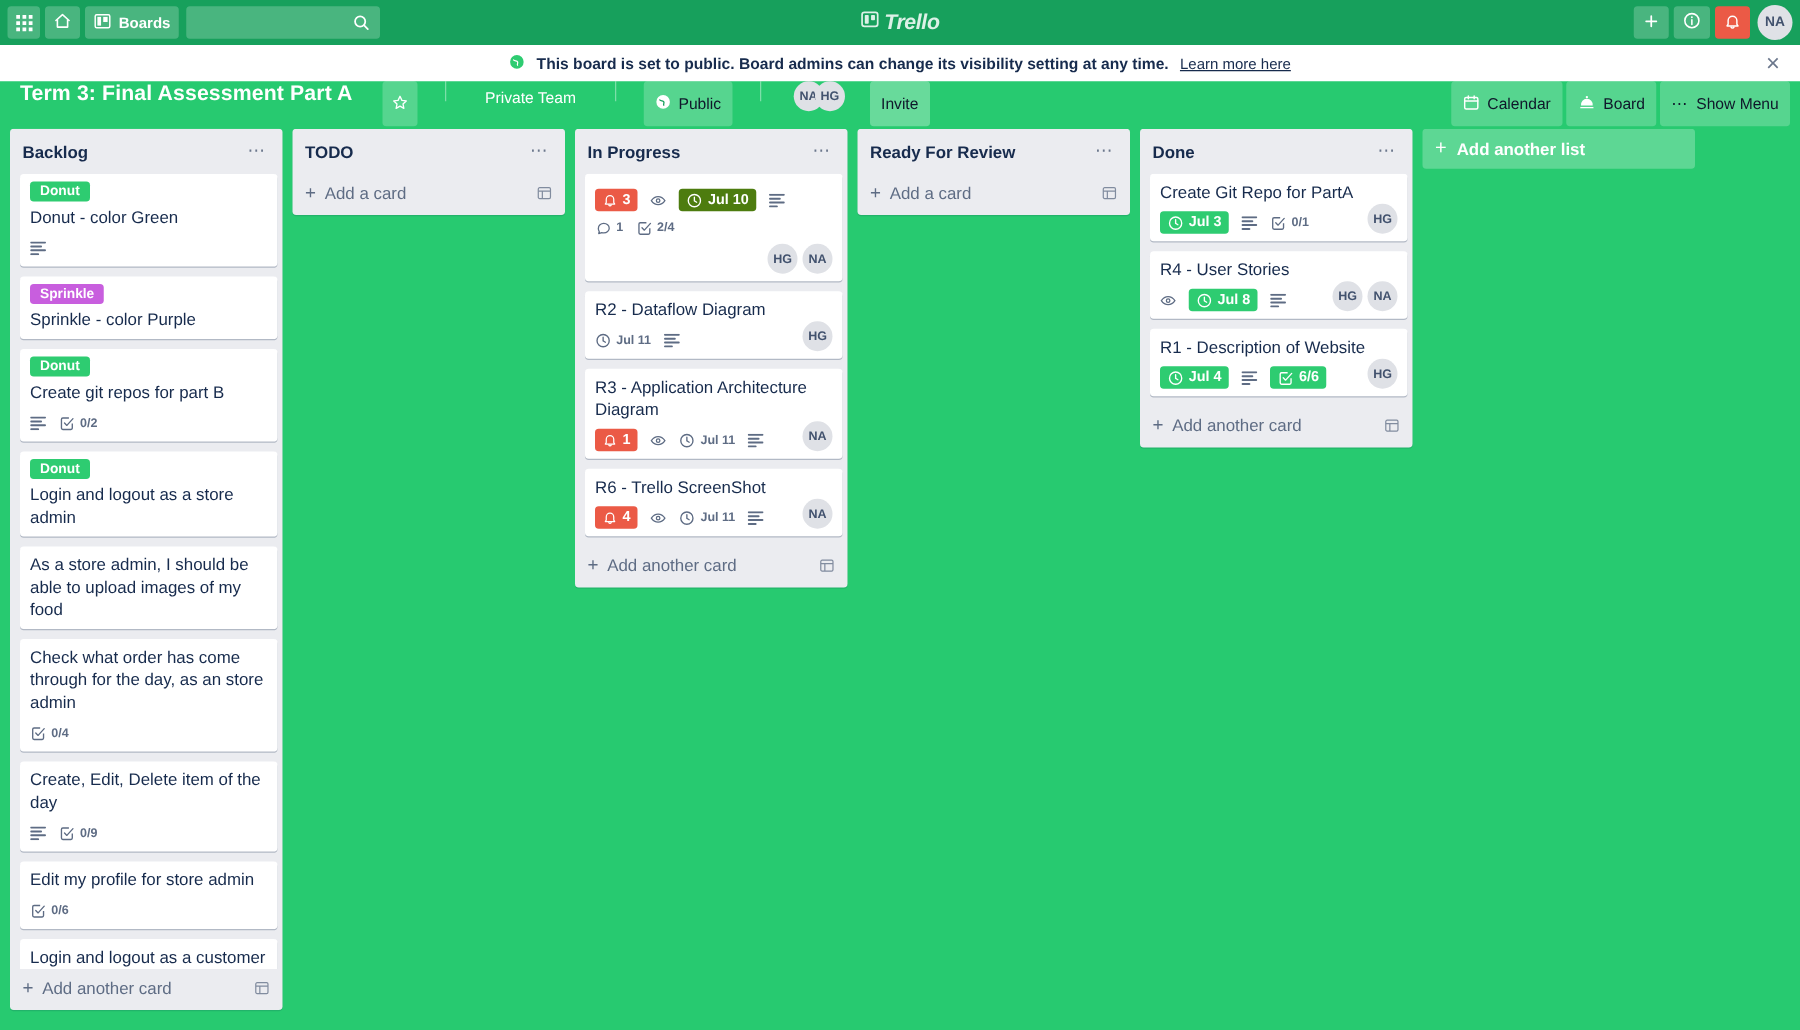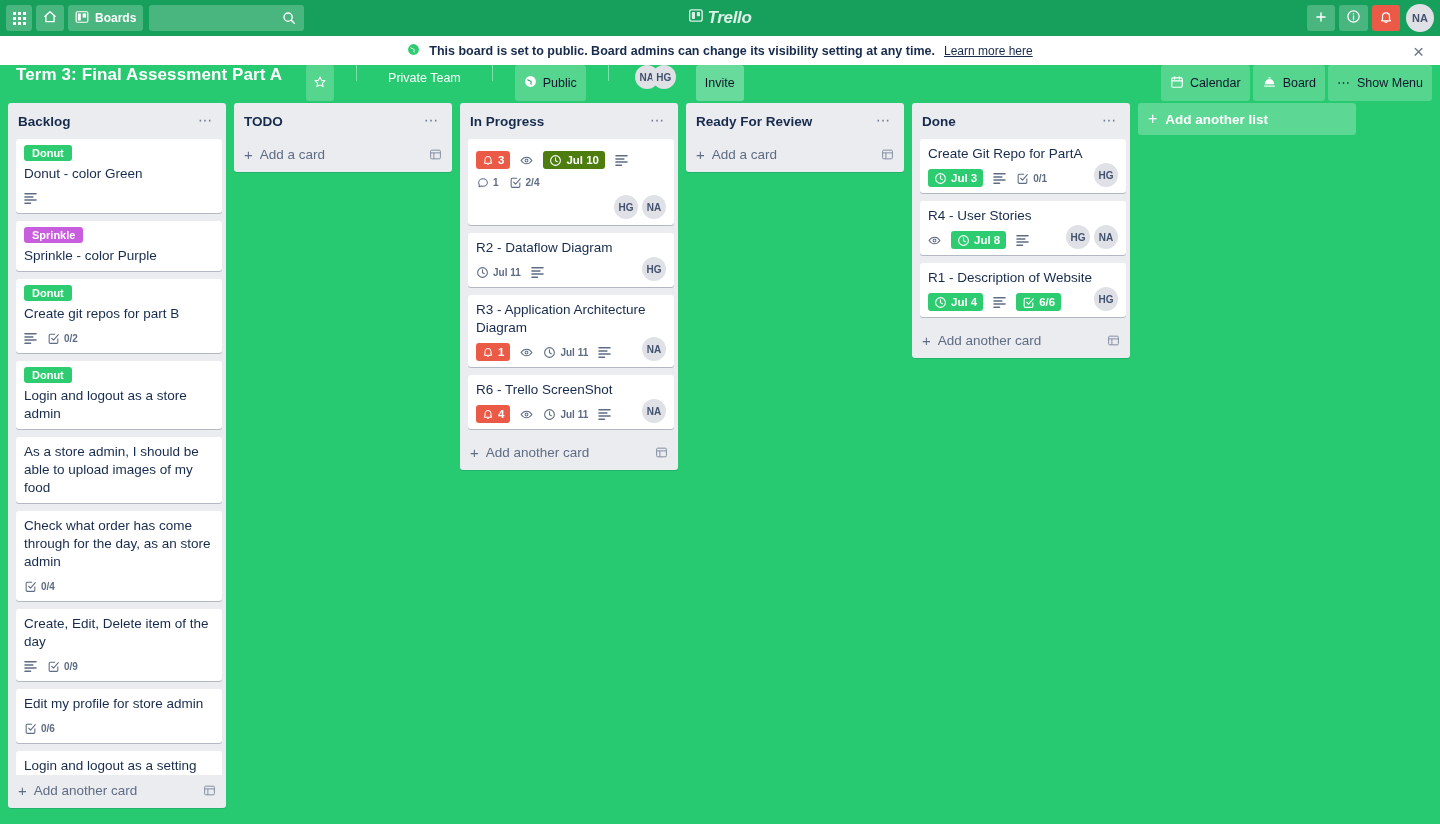--- a/index.html
+++ b/index.html
@@ -501,21 +501,21 @@
                 <svg width="13" height="13" viewBox="0 0 24 24" fill="none" stroke="#5e6c84" stroke-width="2">
                   <path d="M20 12v7a2 2 0 0 1-2 2H6a2 2 0 0 1-2-2V6a2 2 0 0 1 2-2h9"></path>
                   <path d="M8.5 11.5l3.5 3.5 9-10" stroke-linecap="round" stroke-linejoin="round"></path>
                 </svg>
               </span>
               <span>0/6</span>
             </span>
           </div>
         </div>
         <div class="card">
-          <div class="card-title">Login and logout as a setting</div>
+          <div class="card-title">Login and logout as a customer</div>
         </div>
       </div>
       <div class="add-card">
         <span class="plus">+</span>
         <span>Add another card</span>
         <span class="tmpl">
           <svg width="13" height="13" viewBox="0 0 24 24" fill="none" stroke="#5e6c84" stroke-width="1.8">
             <rect x="3" y="4" width="18" height="16" rx="2"></rect>
             <path d="M3 9h18M9 9v11"></path>
           </svg>

